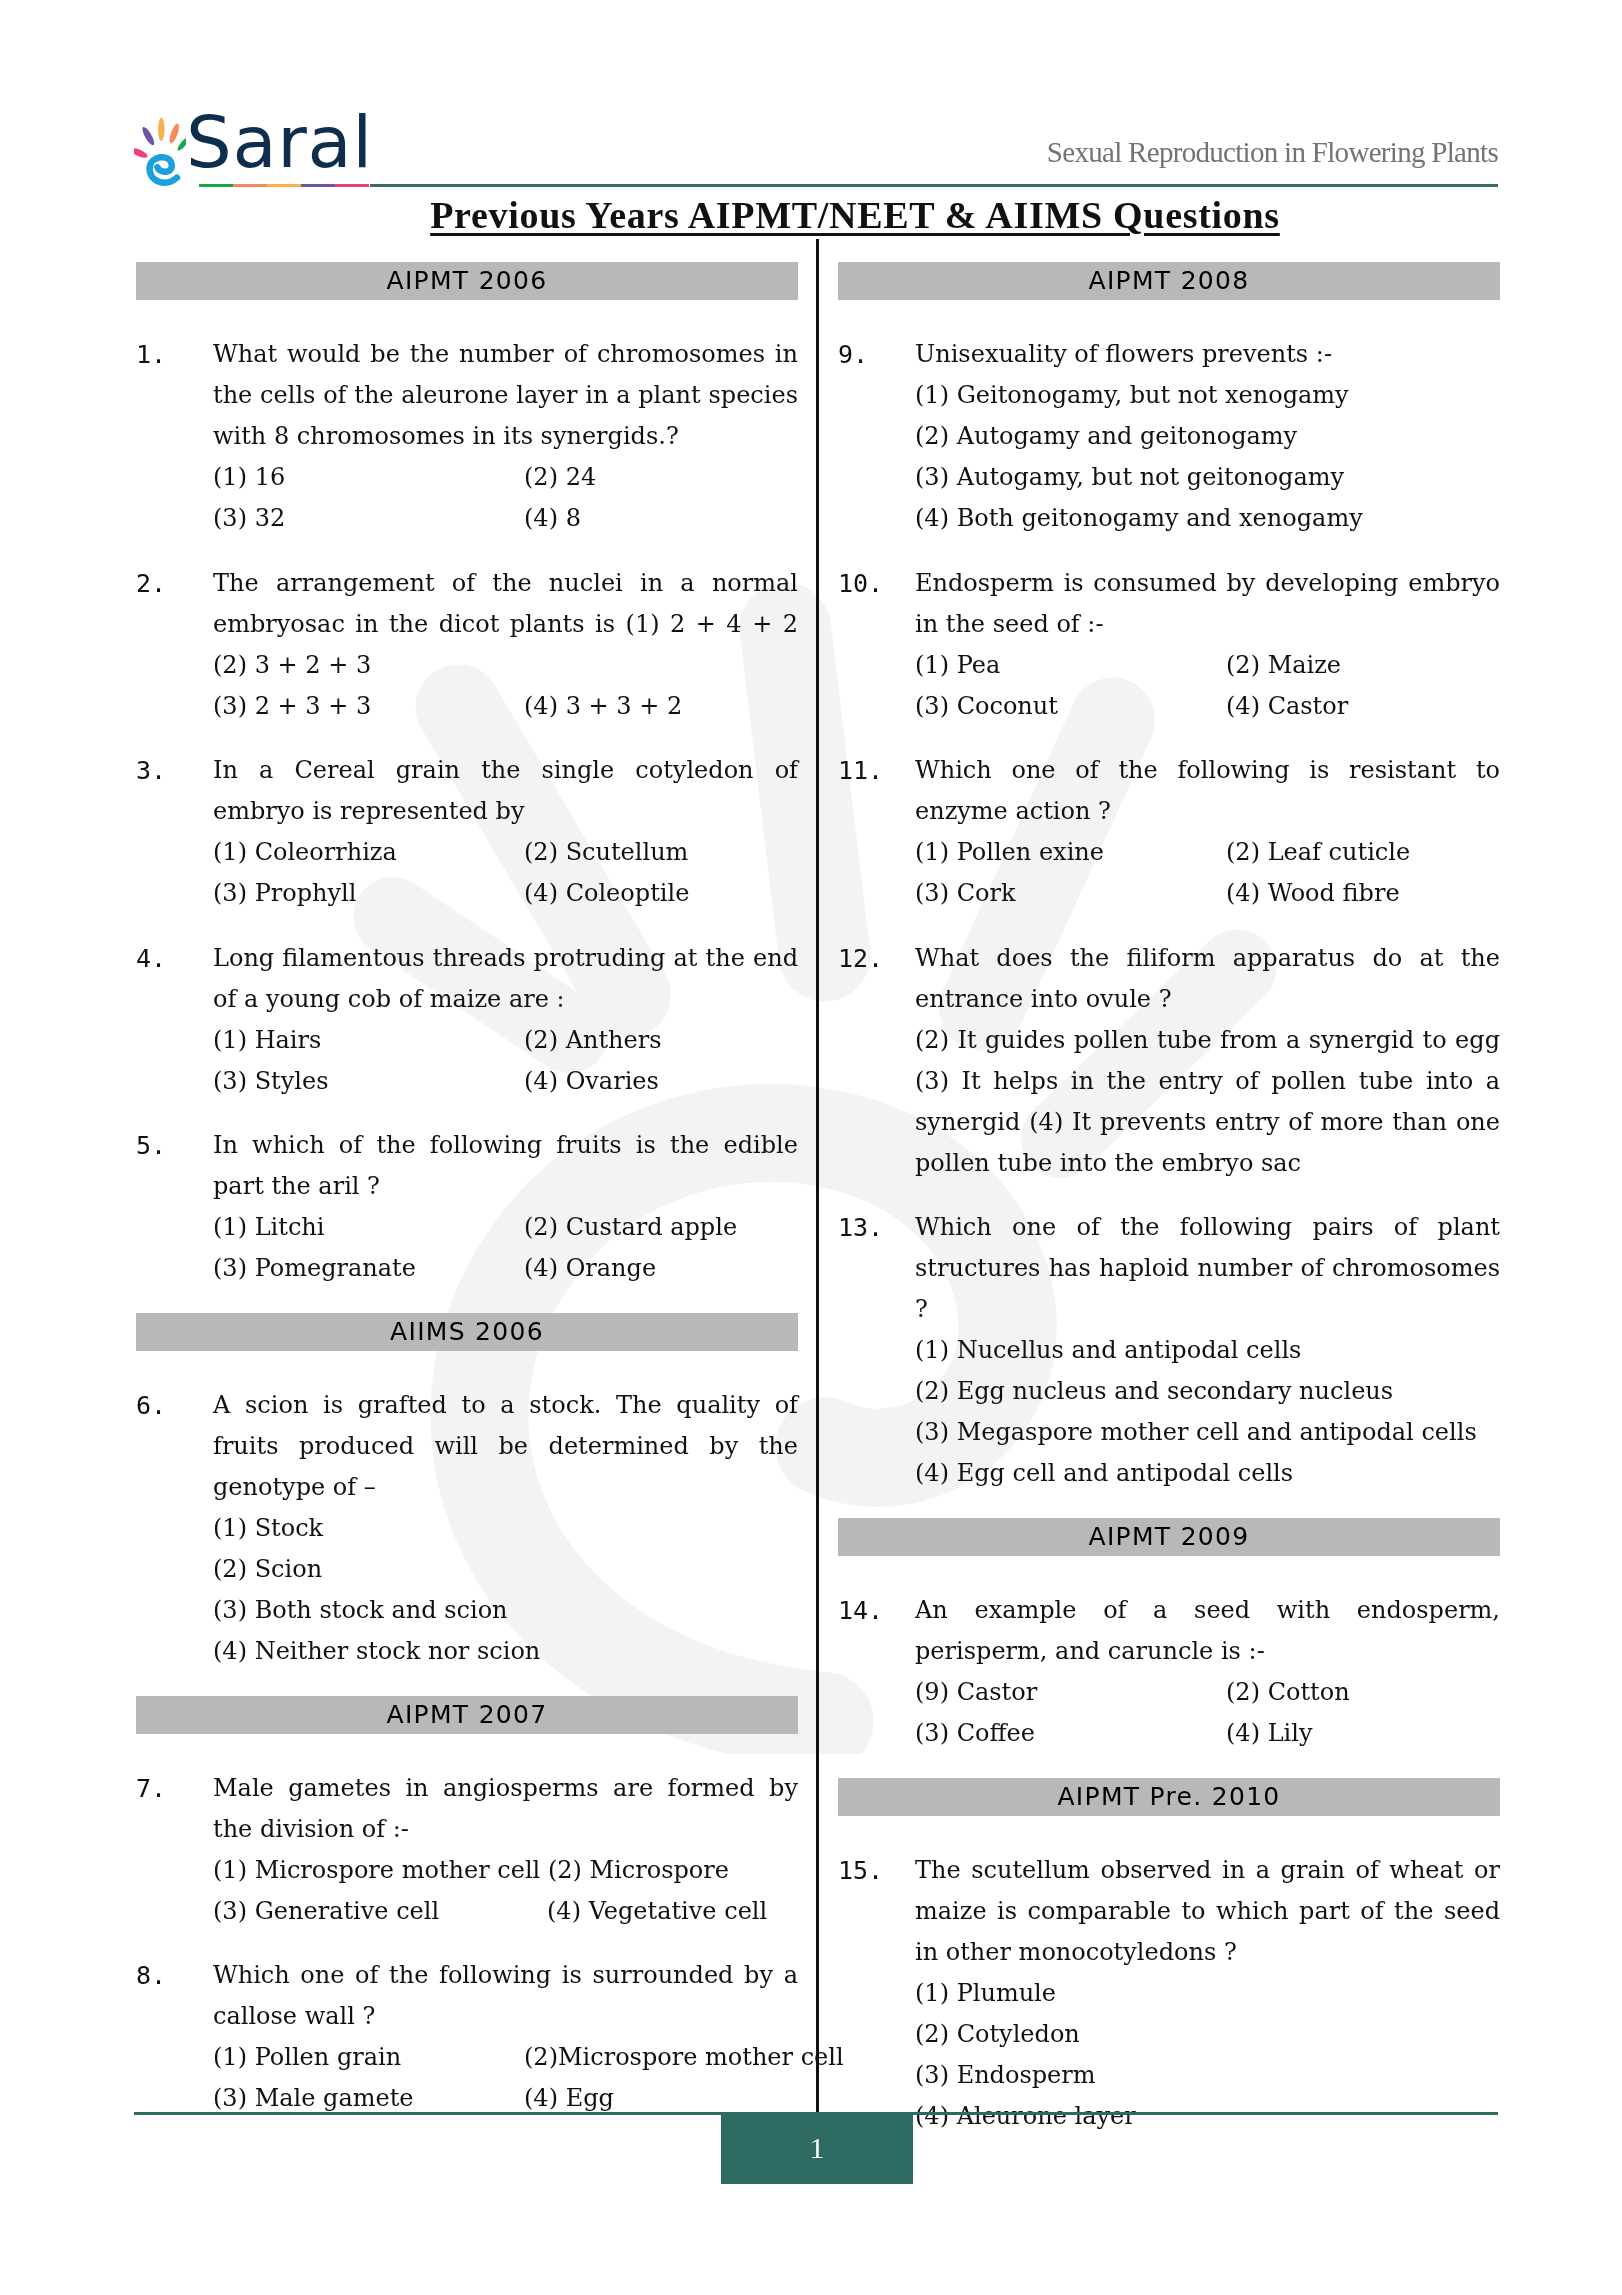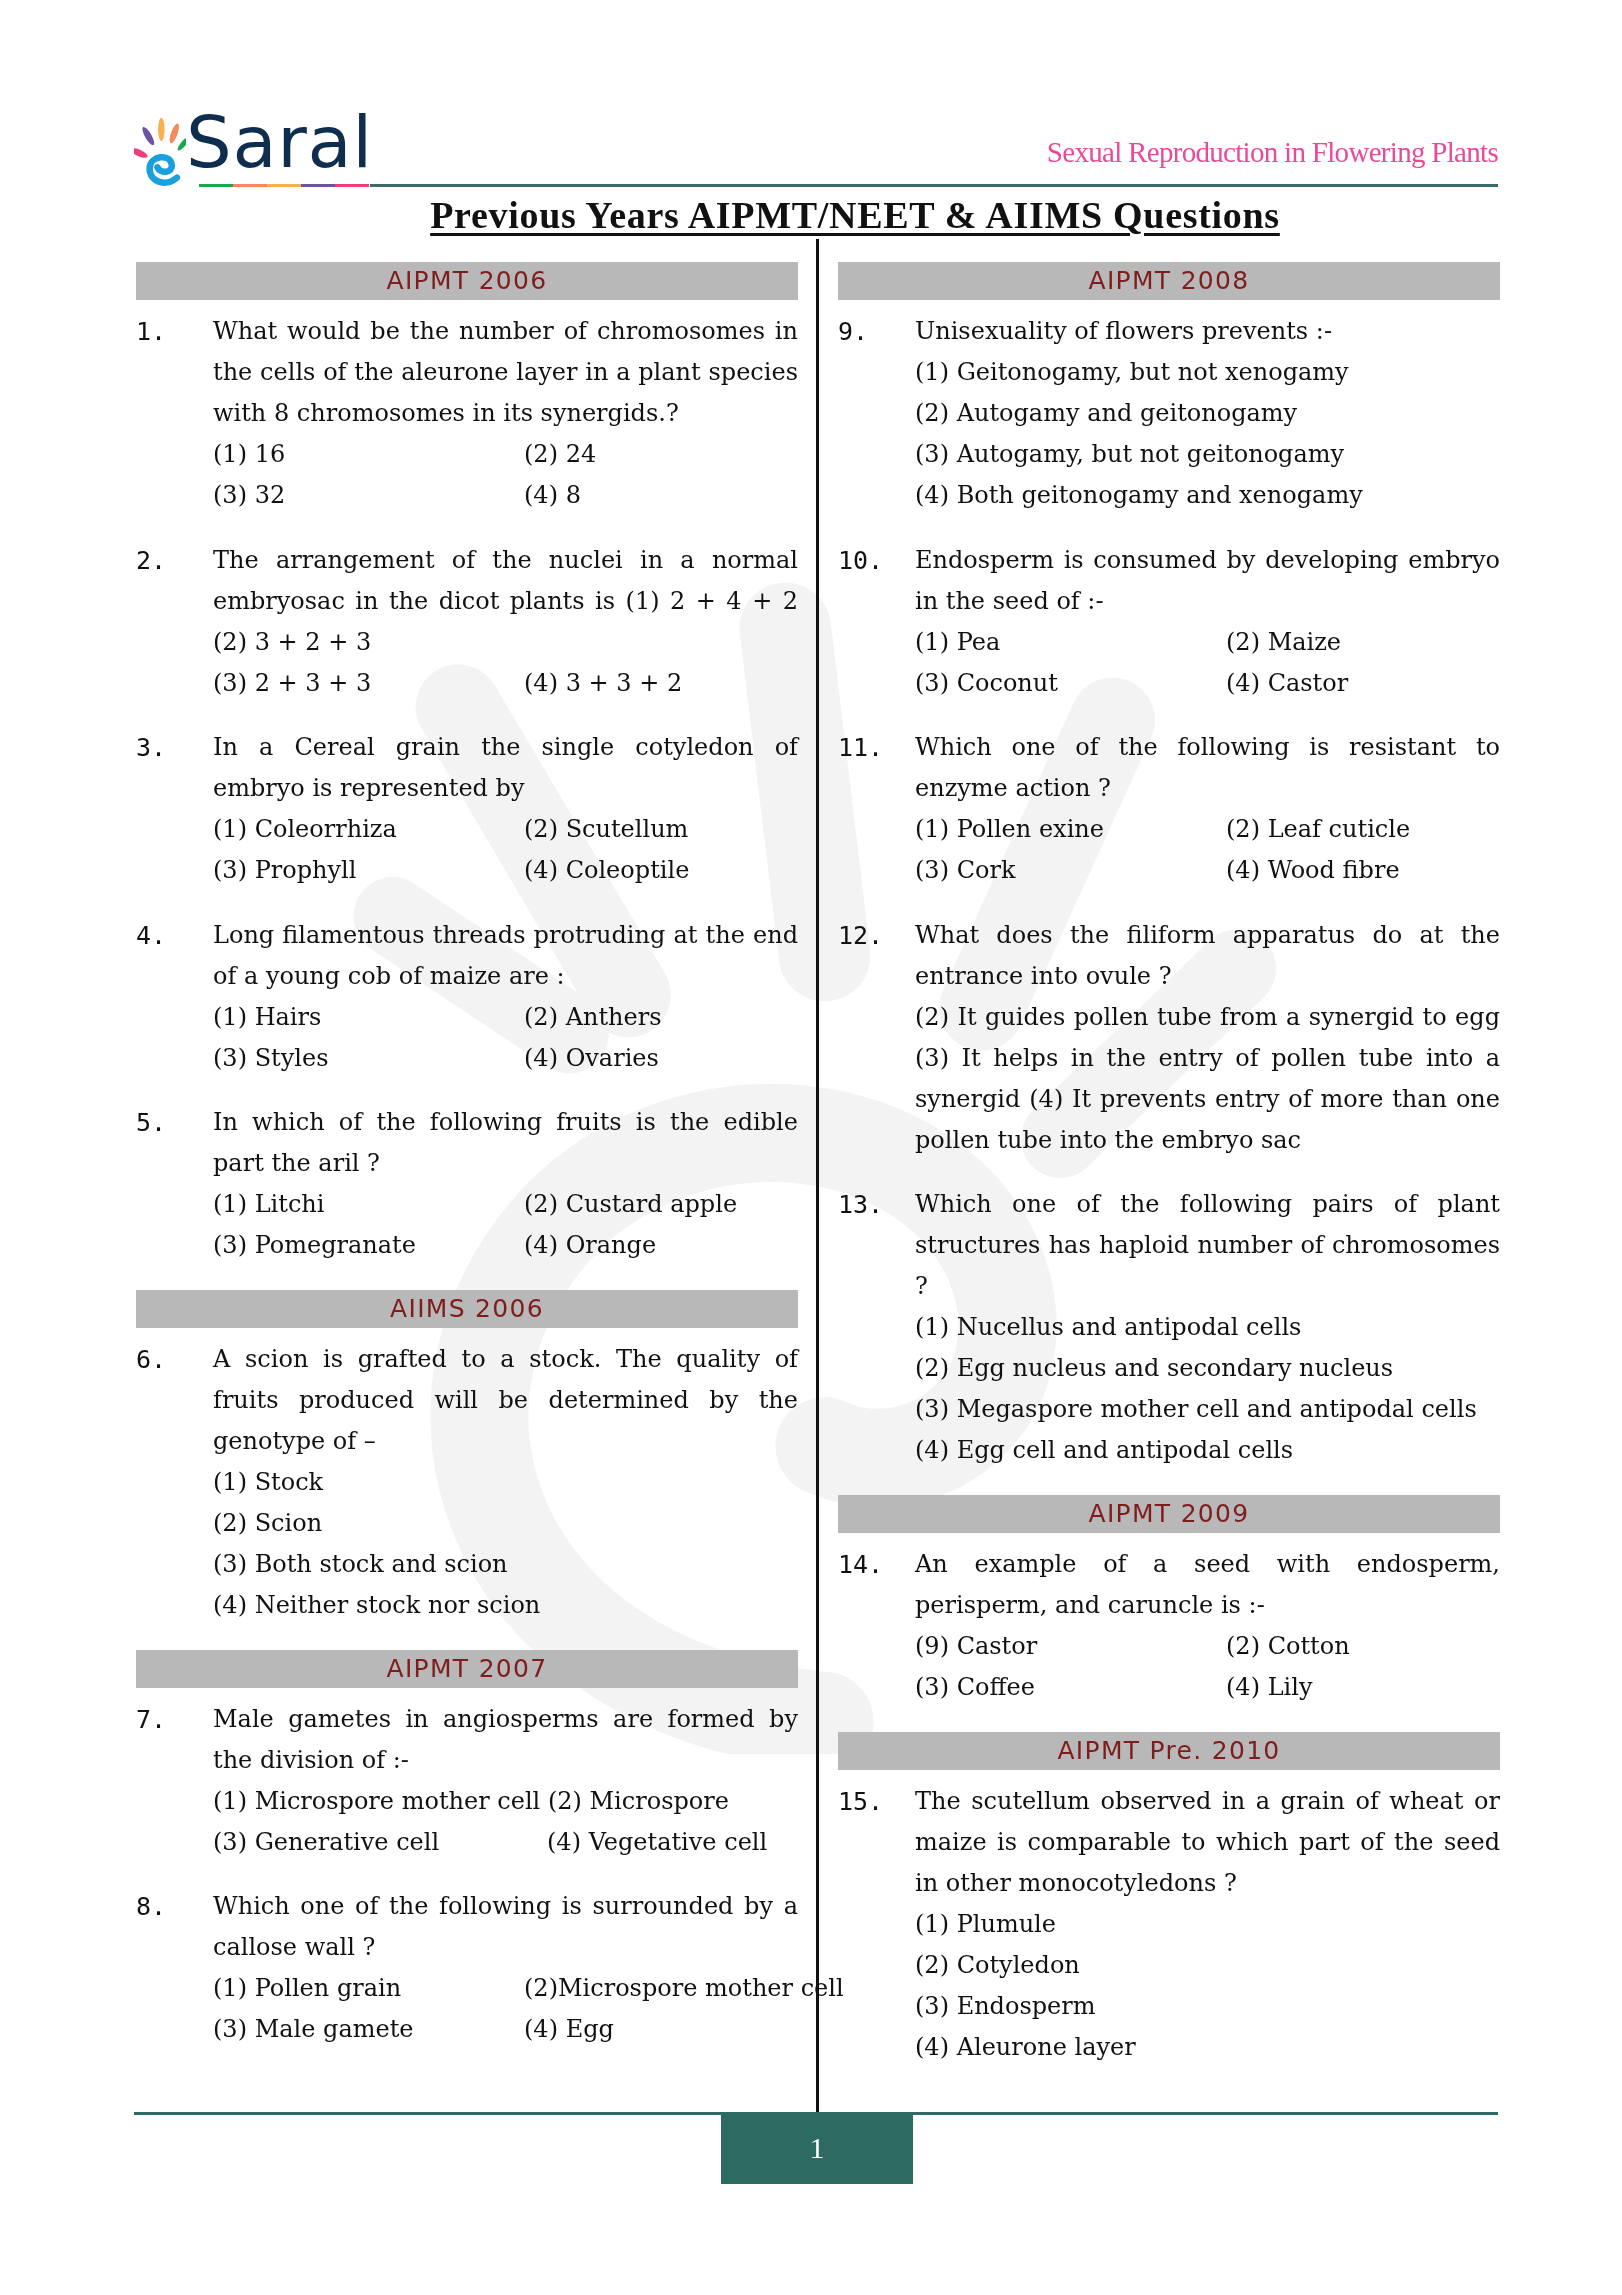--- a/index.html
+++ b/index.html
@@ -8,32 +8,32 @@
   .watermark { position: absolute; left: 288px; top: 576px; width: 1047px; height: 1178px;
                pointer-events: none; z-index: 0; }
   .header { position: absolute; left: 134px; top: 111px; width: 1364px; height: 79px; z-index: 2; }
   .logo { position: absolute; left: 0; top: 0; height: 79px; width: 236px; }
   .logo-text { position: absolute; left: 52px; top: -5.2px; font-family: "DejaVu Sans", sans-serif;
                font-size: 72px; color: #0f2e4d; letter-spacing: 0.7px; line-height: 1; }
   .logo-underline { position: absolute; left: 65px; top: 73px; height: 3.3px; width: 170px; display: flex; }
   .logo-underline span { flex: 1; height: 3.3px; }
   .header-rule { position: absolute; left: 236px; right: 0; top: 73px; height: 3.3px; background: #3a6b6a; }
   .chapter-title { position: absolute; right: 0; top: 25px; font-family: "Liberation Serif", serif;
-                   font-size: 29px; color: #ec4899; letter-spacing: -0.7px; }
+                   font-size: 29px; color: #737373; letter-spacing: -0.7px; }
   .page-title { position: absolute; left: 0; width: 1622px; top: 193px; text-align: center; z-index: 2; padding-left: 44px; }
   .page-title span { font-family: "Liberation Serif", serif; font-weight: bold; font-size: 38px;
                      text-decoration: underline; text-decoration-thickness: 3.3px; text-underline-offset: 5.2px;
                      letter-spacing: 0.7px; }
   .divider { position: absolute; left: 816px; top: 239px; width: 2.6px; height: 1885px; background: #111; z-index: 2; }
   .col { position: absolute; top: 262px; width: 662px; z-index: 2; }
   .col.left { left: 136px; }
   .col.right { left: 838px; }
   .sec-head { background: #b8b8b8; height: 38px; line-height: 38px; text-align: center;
-              font-family: "DejaVu Sans", sans-serif; font-size: 25px; letter-spacing: 1.3px; color: #7f1d1d;
-              margin-bottom: 11px; }
+              font-family: "DejaVu Sans", sans-serif; font-size: 25px; letter-spacing: 1.3px; color: #000000;
+              margin-bottom: 34px; }
   .q { position: relative; padding-left: 77px; margin-bottom: 23.6px; font-size: 24px; line-height: 41px; }
   .q-num { position: absolute; left: 0; top: 0; font-family: "DejaVu Sans Mono", monospace; font-size: 25px; }
   .q-text { text-align: justify; }
   .opts2 { display: grid; grid-template-columns: 311px 1fr; }
   .opt { white-space: nowrap; }
   .footer-rule { position: absolute; left: 134px; width: 1364px; top: 2112px; height: 3.3px; background: #2d6a62; z-index: 2; }
   .page-box { position: absolute; left: 721px; top: 2112px; width: 192px; height: 72px; background: #2d6a62;
               color: #fff; text-align: center; font-family: "Liberation Serif", serif; font-size: 30px;
               line-height: 72px; z-index: 2; }
 </style>

